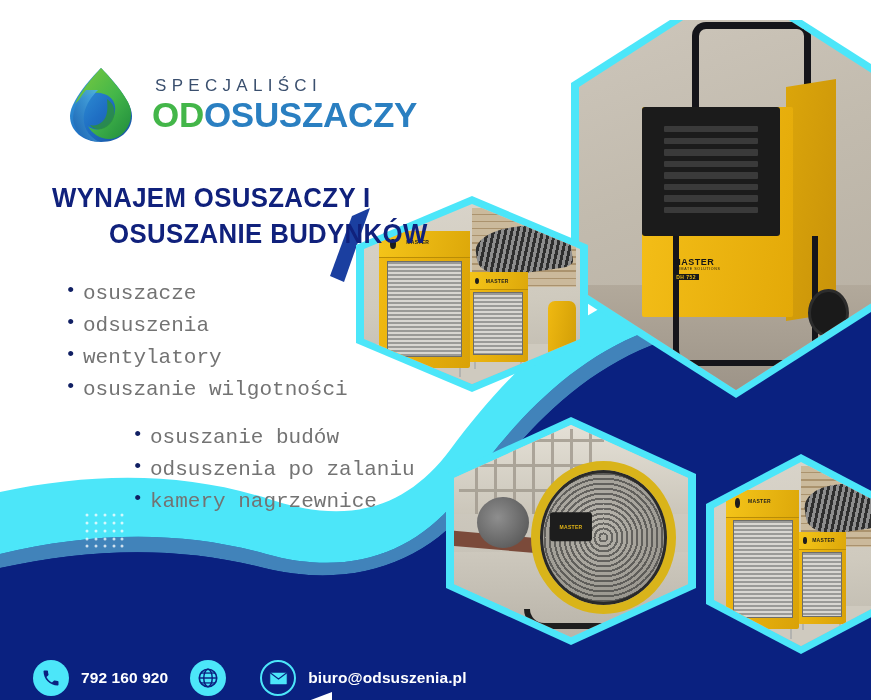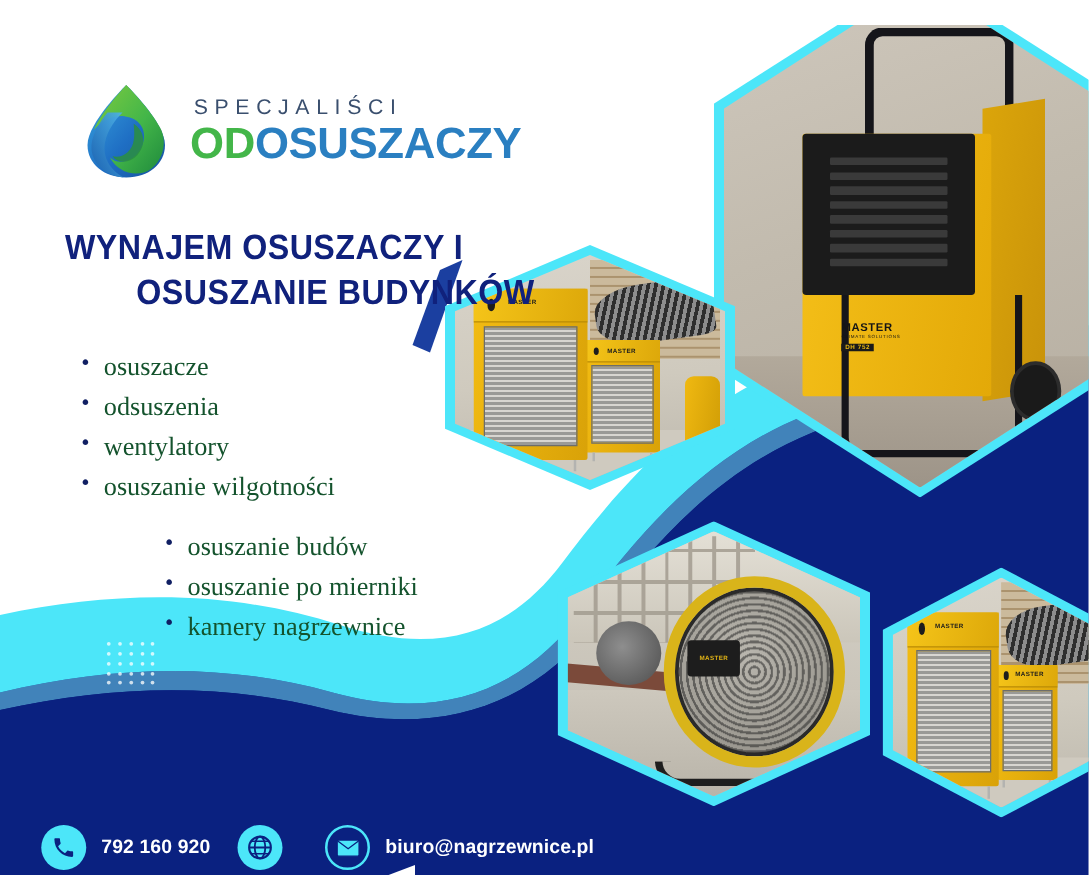--- a/index.html
+++ b/index.html
@@ -53,22 +53,22 @@
     letter-spacing:0.4px;
     text-transform:uppercase;
     transform:scaleX(0.92);
     transform-origin:left center;
   }
   .headline .l2 { padding-left:62px; }
 
   
   .bullets {
     position:absolute; z-index:6;
-    color:#14532d;
-    font-family:Liberation Serif, serif;
+    color:#737373;
+    font-family:Liberation Mono, monospace;
     list-style:none;
   }
   .bullets li {
     font-size:21px; line-height:1.52;
     position:relative; padding-left:18px; white-space:nowrap;
   }
   .bullets li::before {
     content:"\2022"; position:absolute; left:0; top:-1px;
     font-size:19px; color:#101f63;
   }
@@ -291,21 +291,21 @@
 
   <ul class="bullets" id="bullets-primary">
     <li>osuszacze</li>
     <li>odsuszenia</li>
     <li>wentylatory</li>
     <li>osuszanie wilgotności</li>
   </ul>
 
   <ul class="bullets" id="bullets-secondary">
     <li>osuszanie budów</li>
-    <li>osuszanie po mierniki</li>
+    <li>odsuszenia po zalaniu</li>
     <li>kamery nagrzewnice</li>
   </ul>
 
   <div class="hex" id="hex-dehumidifier">
     <div class="hex-inner">
       <div class="hex-photo scene">
         <div class="wall-bg"></div>
         <div class="floor"></div>
         <div class="dh-handle"></div>
         <div class="dh-side"></div>
@@ -421,20 +421,20 @@
       </span>
     </div>
 
     <div class="contact">
       <span class="contact-icon icon-outline">
         <svg width="19" height="15" viewBox="0 0 24 18">
           <rect x="0.9" y="0.9" width="22.2" height="16.2" rx="1.4" fill="#4ce6f9" stroke="#0a2180" stroke-width="1.4"></rect>
           <path d="M1.5 1.8 L12 9.6 L22.5 1.8" fill="none" stroke="#0a2180" stroke-width="1.4"></path>
         </svg>
       </span>
-      <span class="contact-text">biuro@nagrzewnice.pl</span>
+      <span class="contact-text">biuro@odsuszenia.pl</span>
     </div>
 
   </div>
 
   <div class="white-tri"></div>
 
 </div>
 
 </body></html>

